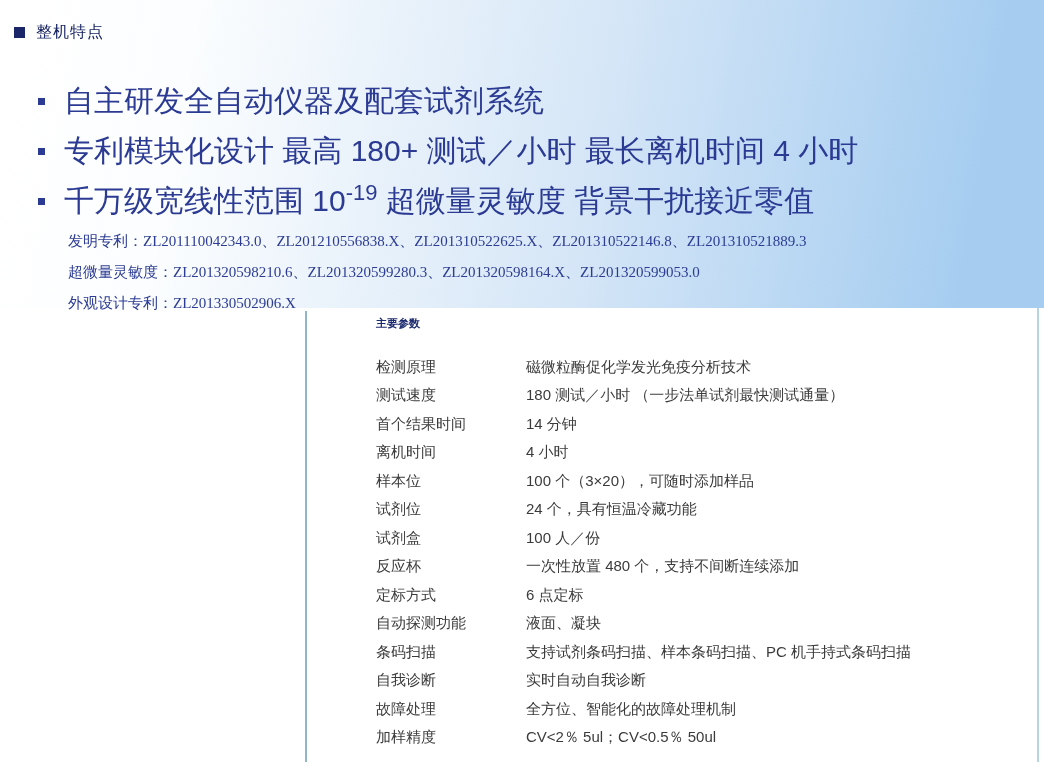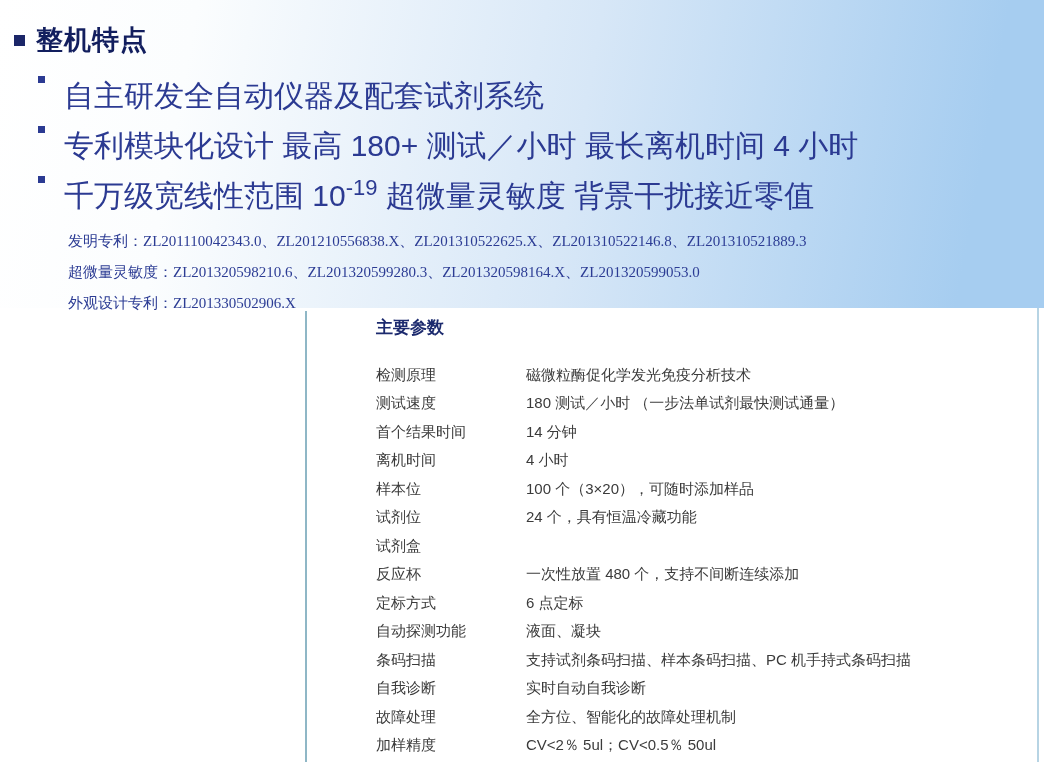--- a/index.html
+++ b/index.html
@@ -14,46 +14,46 @@
     position: absolute; left: 0; top: 0;
     width: 1044px; height: 308px;
     background: linear-gradient(100deg, #ffffff 0%, #fbfdfe 18%, #d7e7f7 55%, #a6cdf0 92%);
   }
   .header {
     position: absolute; left: 14px; top: 22px;
     display: flex; align-items: center; gap: 11px;
   }
   .header-sq { width: 11px; height: 11px; background: #1b2668; flex: none; }
   .page-title {
-    font-size: 27px; font-weight: bold; color: #121e5e; letter-spacing: 1px;
+    font-size: 16px; font-weight: normal; color: #121e5e; letter-spacing: 1px;
   }
   .features { position: absolute; left: 38px; top: 76px; }
   .feature {
-    display: flex; align-items: flex-start; height: 50px;
+    display: flex; align-items: center; height: 50px;
     color: #2b3a92; font-size: 30px; white-space: nowrap;
   }
   .feature-dot { width: 7px; height: 7px; background: #2b3a92; margin-right: 19px; flex: none; }
   .feature sup { font-size: 22px; line-height: 0; vertical-align: super; }
   .patents {
     position: absolute; left: 68px; top: 226px;
     font-family: "Liberation Serif", serif;
     color: #2c3c94; font-size: 15px; white-space: nowrap;
   }
   .patent-line { height: 31px; line-height: 31px; }
   .v-divider {
     position: absolute; left: 305px; top: 311px;
     width: 2px; height: 451px; background: #8fb7c6;
   }
   .right-line {
     position: absolute; left: 1037px; top: 308px;
     width: 2px; height: 454px; background: #b7d4e4;
   }
   .params { position: absolute; left: 376px; top: 316px; width: 655px; }
   .params-title {
-    font-size: 17px; font-weight: bold; color: #1c2a6e; margin-bottom: 17px;
+    font-size: 11px; font-weight: bold; color: #1c2a6e; margin-bottom: 17px;
   }
   .param-row {
     display: flex; height: 28.5px; align-items: flex-end;
     font-size: 15px; color: #3b3b3b; white-space: nowrap;
   }
   .param-label { width: 150px; flex: none; }
   .param-value { flex: 1; }
 </style>
 </head>
 <body>
@@ -117,20 +117,21 @@
     <span class="param-value">100 个（3×20），可随时添加样品</span>
   </div>
 
   <div class="param-row">
     <span class="param-label">试剂位</span>
     <span class="param-value">24 个，具有恒温冷藏功能</span>
   </div>
 
   <div class="param-row">
     <span class="param-label">试剂盒</span>
+    <span class="param-value">100 人／份</span>
   </div>
 
   <div class="param-row">
     <span class="param-label">反应杯</span>
     <span class="param-value">一次性放置 480 个，支持不间断连续添加</span>
   </div>
 
   <div class="param-row">
     <span class="param-label">定标方式</span>
     <span class="param-value">6 点定标</span>

